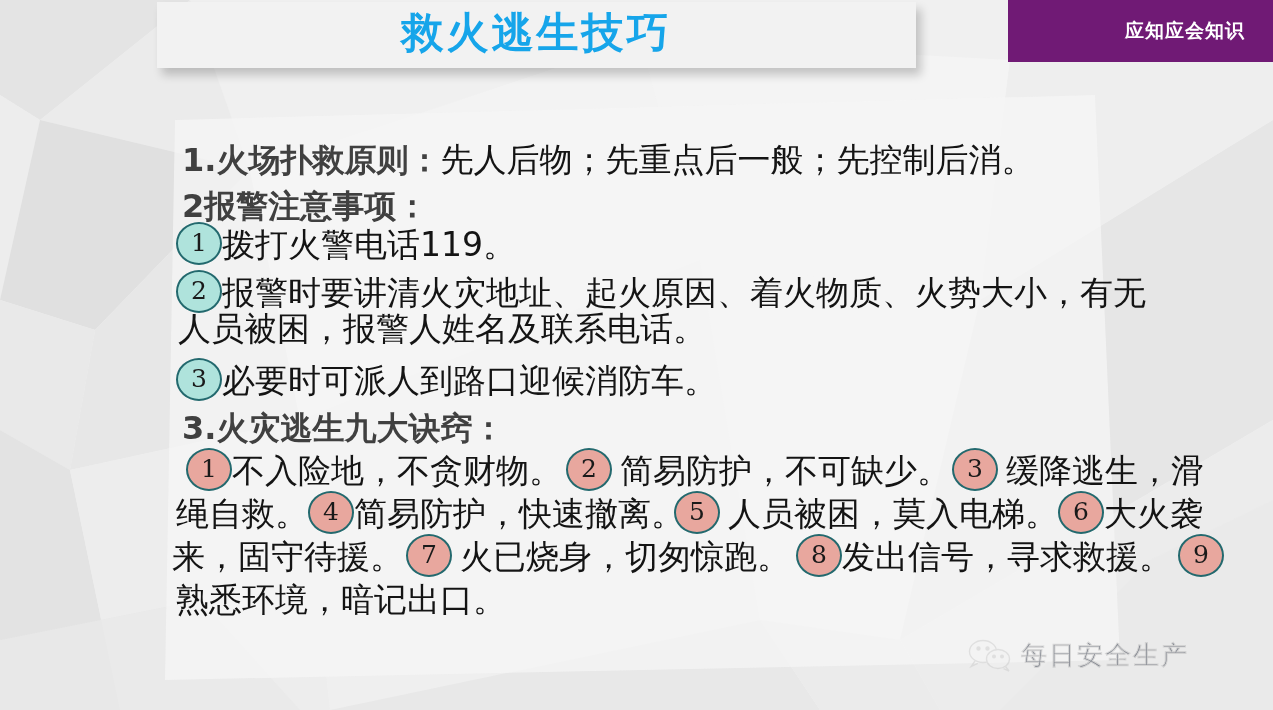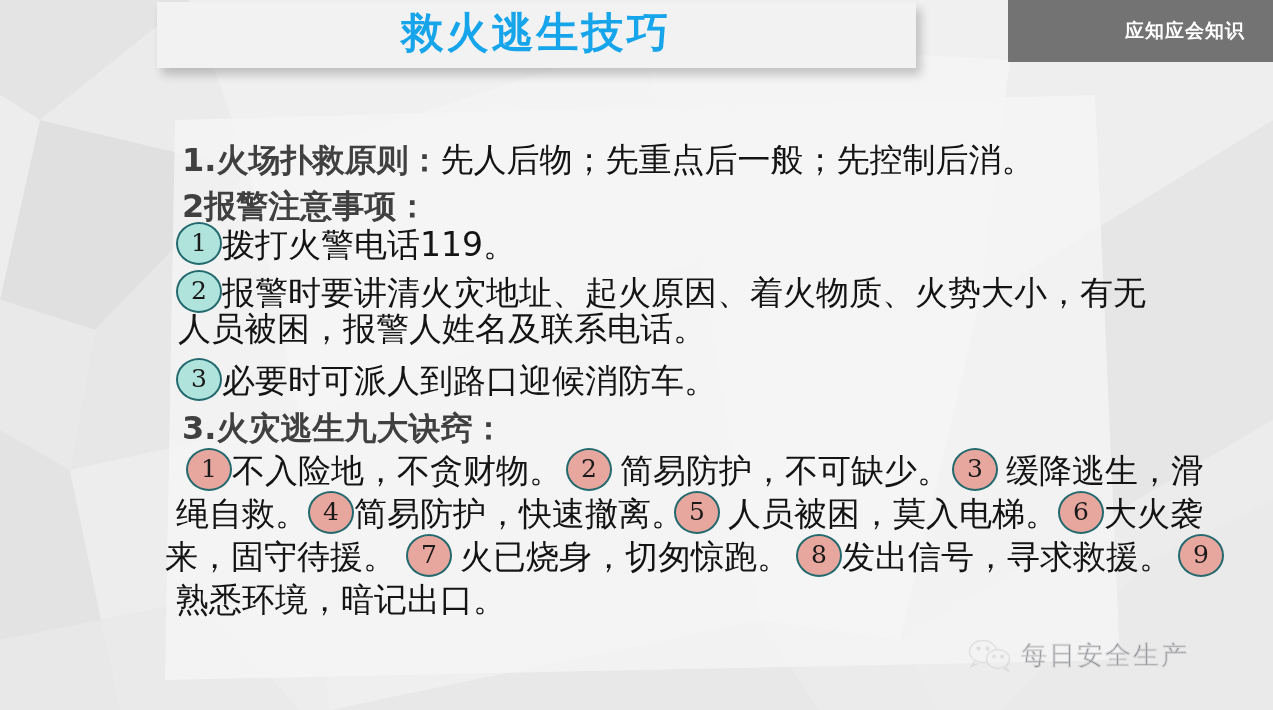--- a/index.html
+++ b/index.html
@@ -58,21 +58,21 @@
     font-family: "DejaVu Sans", "Liberation Sans", sans-serif;
     white-space: nowrap;
   }
 
   #corner-badge {
     position: absolute;
     left: 1008px;
     top: 0;
     width: 265px;
     height: 62px;
-    background: #737373;
+    background: #701a75;
     z-index: 3;
   }
   #corner-badge-text {
     position: absolute;
     right: 28px;
     top: 0;
     height: 62px;
     line-height: 62px;
     color: #ffffff;
     font-size: 19px;
@@ -210,21 +210,21 @@
     <div class="line" style="left:176px; top:497px;">绳自救。</div>
 
     <div class="line" style="left:1006px; top:454px;">缓降逃生，滑</div>
     <div class="marker pink" style="left:308px; top:491px;">4</div>
     <div class="line" style="left:354px; top:497px;">简易防护，快速撤离。</div>
     <div class="marker pink" style="left:674px; top:491px;">5</div>
     <div class="line" style="left:728px; top:497px;">人员被困，莫入电梯。</div>
     <div class="marker pink" style="left:1058px; top:491px;">6</div>
     <div class="line" style="left:1104px; top:497px;">大火袭</div>
 
-    <div class="line" style="left:165px; top:540px;">来，固守待援。</div>
+    <div class="line" style="left:172px; top:540px;">来，固守待援。</div>
     <div class="marker pink" style="left:406px; top:534px;">7</div>
     <div class="line" style="left:460px; top:540px;">火已烧身，切匆惊跑。</div>
     <div class="marker pink" style="left:796px; top:534px;">8</div>
     <div class="line" style="left:842px; top:540px;">发出信号，寻求救援。</div>
     <div class="marker pink" style="left:1178px; top:534px;">9</div>
 
     <div class="line" style="left:176px; top:583px;">熟悉环境，暗记出口。</div>
   </div>
 
   <div id="watermark">

